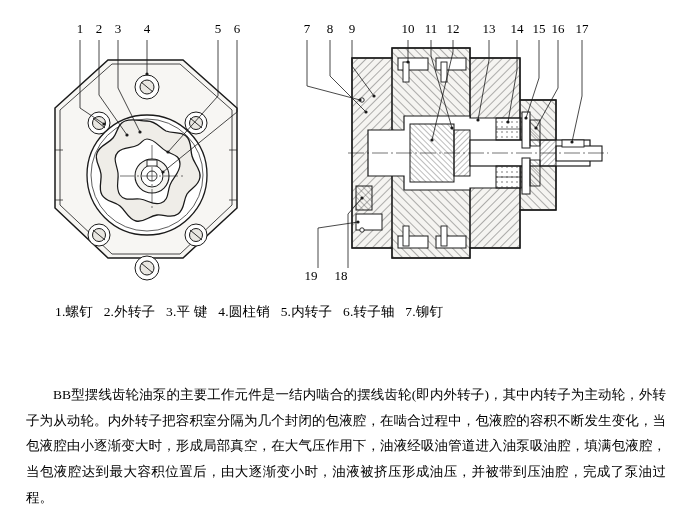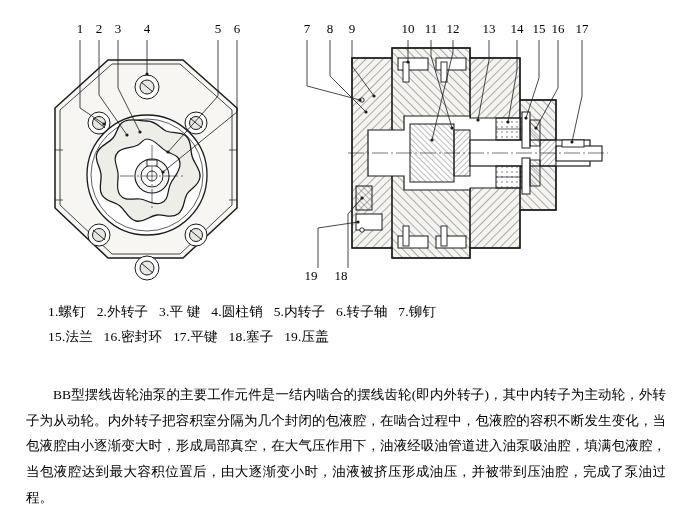--- a/index.html
+++ b/index.html
@@ -16,20 +16,21 @@
   }
   .legend{
     position:absolute;left:0;top:300px;width:690px;
     font-size:13.5px;
     line-height:1.85;
     letter-spacing:0.2px;
   }
   .legend .lrow{
     padding-left:48px;
     white-space:nowrap;
+    margin-left:7px;
   }
   .legend .li{display:inline-block;}
   .body-text{
     position:absolute;left:26px;top:382px;width:640px;
     font-size:13.5px;
     line-height:1.9;
     text-align:justify;
     text-justify:inter-ideograph;
   }
   .body-text p{margin:0;text-indent:2em;}
@@ -274,24 +275,17 @@
 <div class="legend">
   <div class="lrow">
     <span class="li">1.螺钉</span>&nbsp;&nbsp;
     <span class="li">2.外转子</span>&nbsp;&nbsp;
     <span class="li">3.平 键</span>&nbsp;&nbsp;
     <span class="li">4.圆柱销</span>&nbsp;&nbsp;
     <span class="li">5.内转子</span>&nbsp;&nbsp;
     <span class="li">6.转子轴</span>&nbsp;&nbsp;
     <span class="li">7.铆钉</span>
   </div>
-  <div class="lrow">
-    <span class="li">15.法兰</span>&nbsp;&nbsp;
-    <span class="li">16.密封环</span>&nbsp;&nbsp;
-    <span class="li">17.平键</span>&nbsp;&nbsp;
-    <span class="li">18.塞子</span>&nbsp;&nbsp;
-    <span class="li">19.压盖</span>
-  </div>
 </div>
 
 <div class="body-text">
   <p>BB型摆线齿轮油泵的主要工作元件是一结内啮合的摆线齿轮(即内外转子)，其中内转子为主动轮，外转子为从动轮。内外转子把容积室分隔为几个封闭的包液腔，在啮合过程中，包液腔的容积不断发生变化，当包液腔由小逐渐变大时，形成局部真空，在大气压作用下，油液经吸油管道进入油泵吸油腔，填满包液腔，当包液腔达到最大容积位置后，由大逐渐变小时，油液被挤压形成油压，并被带到压油腔，完成了泵油过程。</p>
 </div>
 
 </body></html>

